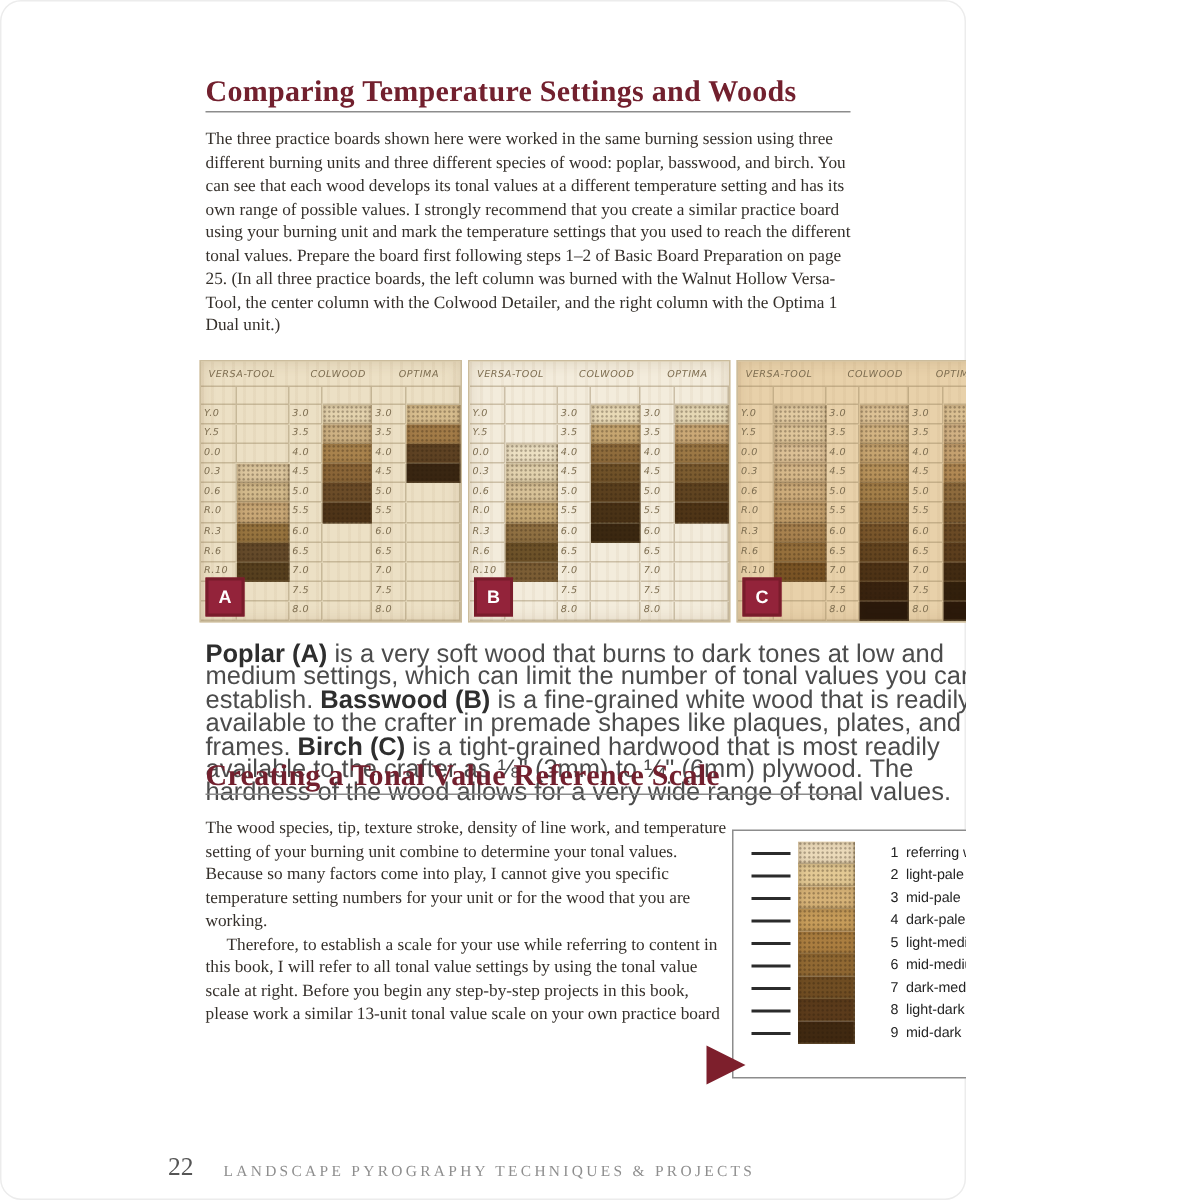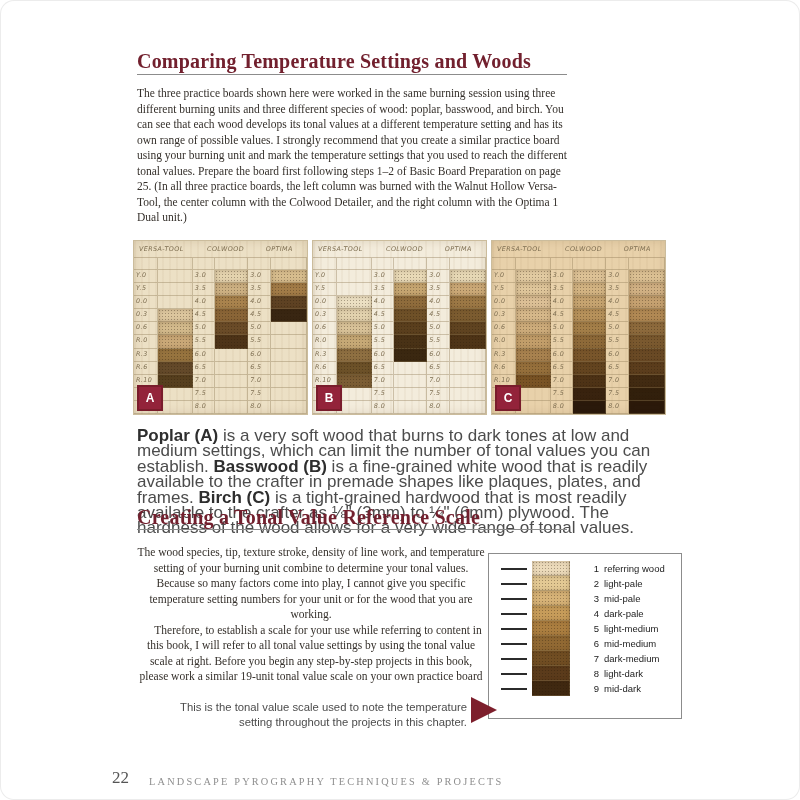--- a/index.html
+++ b/index.html
@@ -1,33 +1,33 @@
 <!DOCTYPE html>
 <html><head>
 <meta charset="utf-8">
 <style>
   html,body{margin:0;padding:0;background:#fff;}
   #canvas{
-    position:relative;width:800px;height:800px;background:#ffffff;overflow:hidden;
+    position:relative;width:644px;height:800px;background:#ffffff;overflow:hidden;
     font-family:"Liberation Serif",serif;
     border-radius:14px;box-shadow:inset 0 0 0 1px #ececec;
   }
   .h{
     position:absolute;left:137px;margin:0;
     font:bold 20px/24px "Liberation Serif",serif;
     color:#72202e;letter-spacing:.2px;white-space:nowrap;
   }
   .rule{position:absolute;left:137px;width:430px;height:0;border-top:1.5px solid #8c8c8c;}
   .body-text{
     position:absolute;left:137px;margin:0;
     font:11.5px/15.5px "Liberation Serif",serif;color:#35302b;
   }
   .intro{top:86px;width:440px;}
   #sec2{top:545px;width:348px;}
-  #sec2 p{margin:0;text-align:center;}
+  #sec2 p{margin:0;}
   #sec2 p.indent{text-indent:14px;}
   .caption{
     position:absolute;margin:0;
     font-family:"Liberation Sans",sans-serif;color:#4c4c4c;
   }
   #caption1{left:137px;top:428px;width:518px;font-size:17px;line-height:15.4px;}
   #caption1 b{color:#2e2e2e;}
   #caption2{left:160px;top:700px;width:307px;font-size:11.3px;line-height:14.6px;text-align:right;}
 
   
@@ -540,24 +540,23 @@
       </div>
     </div>
 
   <p id="caption1" class="caption"><b>Poplar (A)</b><span> is a very soft wood that burns to dark tones at low and medium settings, which can limit the number of tonal values you can establish. </span><b>Basswood (B)</b><span> is a fine-grained white wood that is readily available to the crafter in premade shapes like plaques, plates, and frames. </span><b>Birch (C)</b><span> is a tight-grained hardwood that is most readily available to the crafter as ⅛" (3mm) to ¼" (6mm) plywood. The hardness of the wood allows for a very wide range of tonal values.</span></p>
 
   <h1 class="h" style="top:505px">Creating a Tonal Value Reference Scale</h1>
   <div class="rule" style="top:529px"></div>
 
   <div id="sec2" class="body-text">
     <p>The wood species, tip, texture stroke, density of line work, and temperature setting of your burning unit combine to determine your tonal values. Because so many factors come into play, I cannot give you specific temperature setting numbers for your unit or for the wood that you are working.</p>
-    <p class="indent">Therefore, to establish a scale for your use while referring to content in this book, I will refer to all tonal value settings by using the tonal value scale at right. Before you begin any step-by-step projects in this book, please work a similar 19-unit tonal value scale on your own practice board</p>
+    <p class="indent">Therefore, to establish a scale for your use while referring to content in this book, I will refer to all tonal value settings by using the tonal value scale at right. Before you begin any step-by-step projects in this book, please work a similar 13-unit tonal value scale on your own practice board</p>
   </div>
 
-  <p id="caption2" class="caption">This is the tonal value scale used to note the temperature setting throughout the projects in this chapter.</p>
   <div id="arrow"></div>
   <div id="scalebox">
       <div class="srow">
         <div class="sdash"></div>
         <div class="sswatch sw" style="background-color: rgb(235, 218, 186);"></div>
         <span class="snum">1</span>
         <span class="slabel">referring wood</span>
       </div>
       <div class="srow">
         <div class="sdash"></div>

